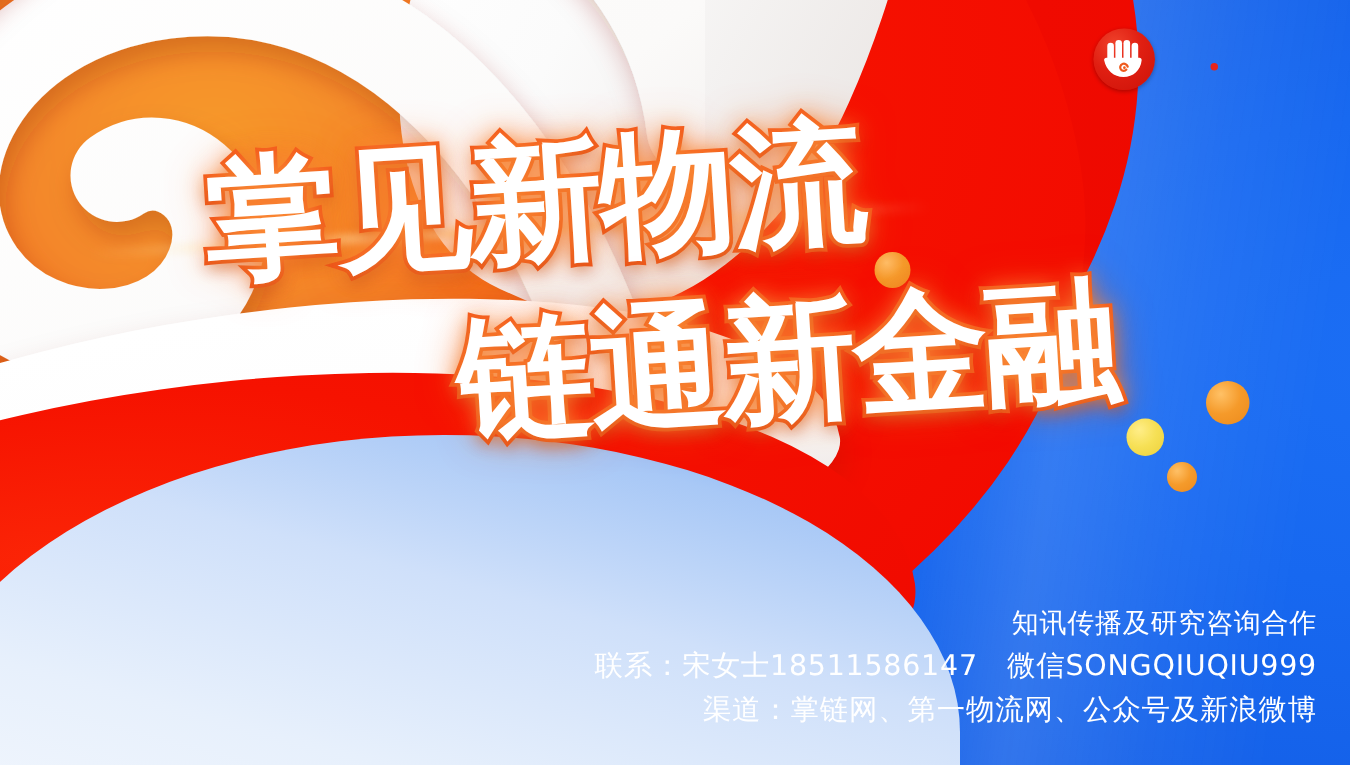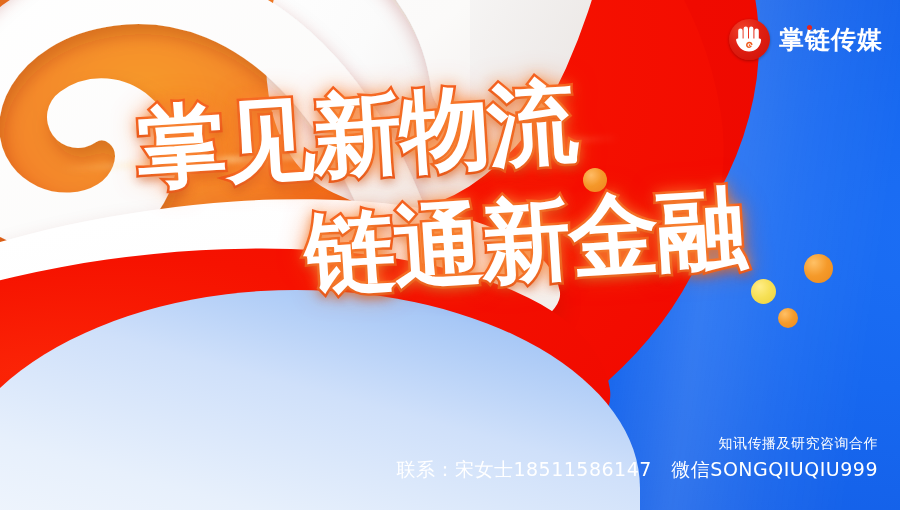--- a/index.html
+++ b/index.html
@@ -158,21 +158,21 @@
     background:#e8241a;left:28px;top:2px;
   }
 
   
   .footer{
     position:absolute;right:22px;bottom:24px;
     text-align:right;color:#ffffff;
     font-family:"DejaVu Sans", sans-serif;
   }
   .f-line{white-space:nowrap;}
-  .f-1{font-size:14px;letter-spacing:.5px;margin-bottom:4px;}
+  .f-1{font-size:18px;letter-spacing:.5px;margin-bottom:4px;}
   .f-2{font-size:19px;letter-spacing:.5px;margin-bottom:3px;margin-left:48px;}
   .f-3{font-size:19px;letter-spacing:.5px;}
 </style>
 </head>
 <body>
 
 <div id="banner">
 
   <div class="bg-blue"></div>
   <div class="bg-blue-sheen"></div>
@@ -234,23 +234,23 @@
 
         <path d="M8.6 19.5 h22.0 c0.9 0 1.6 0.8 1.5 1.7 C31.4 28.0 26.4 32.4 20.0 32.4
                  C13.6 32.4 8.6 28.0 7.1 21.2 C6.9 20.3 7.7 19.5 8.6 19.5 Z" fill="#ffffff"></path>
 
         <path d="M22.8 25.4 c-0.4-1.5-2.1-2.3-3.5-1.7 c-1.5 0.6-2.0 2.5-1.0 3.7
                  c0.9 1.1 2.7 1.1 3.6 0.0" fill="none" stroke="#ef5a1c" stroke-width="1.5" stroke-linecap="round"></path>
         <circle cx="20.6" cy="26.1" r="0.9" fill="#ef5a1c"></circle>
       </svg>
     </div>
     <div class="logo-text">
-      <span>掌链传媒</span>
       <span class="logo-dot"></span>
     </div>
   </div>
 
   <div class="footer">
     <div class="f-line f-1">知讯传播及研究咨询合作</div>
     <div class="f-line f-2">联系：宋女士18511586147　微信SONGQIUQIU999</div>
+    <div class="f-line f-3">渠道：掌链网、第一物流网、公众号及新浪微博</div>
   </div>
 
 </div>
 
 </body></html>

